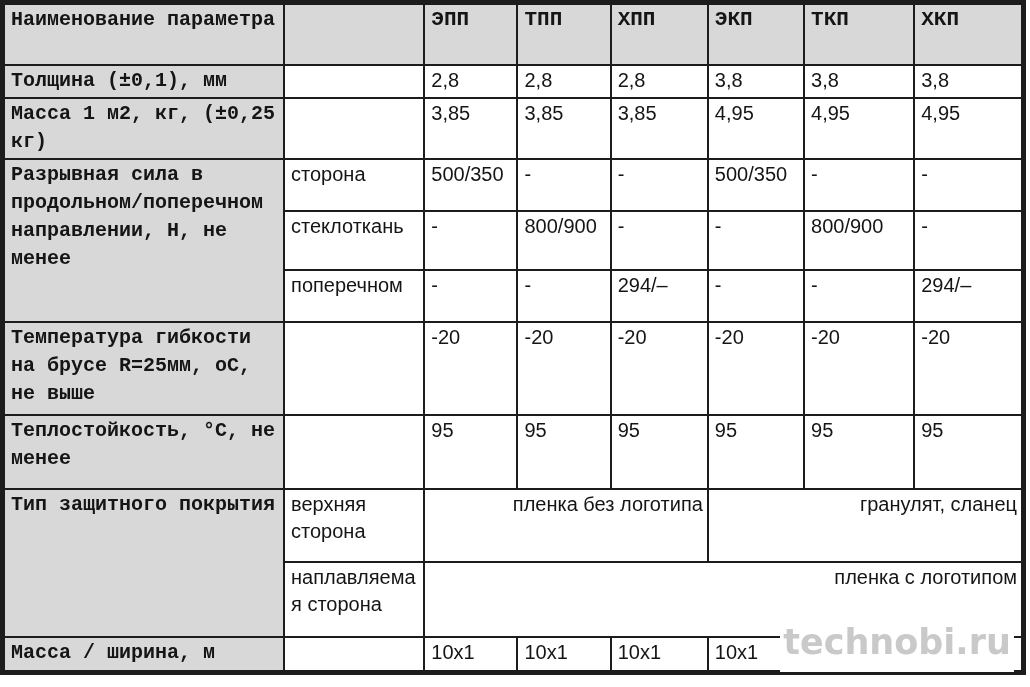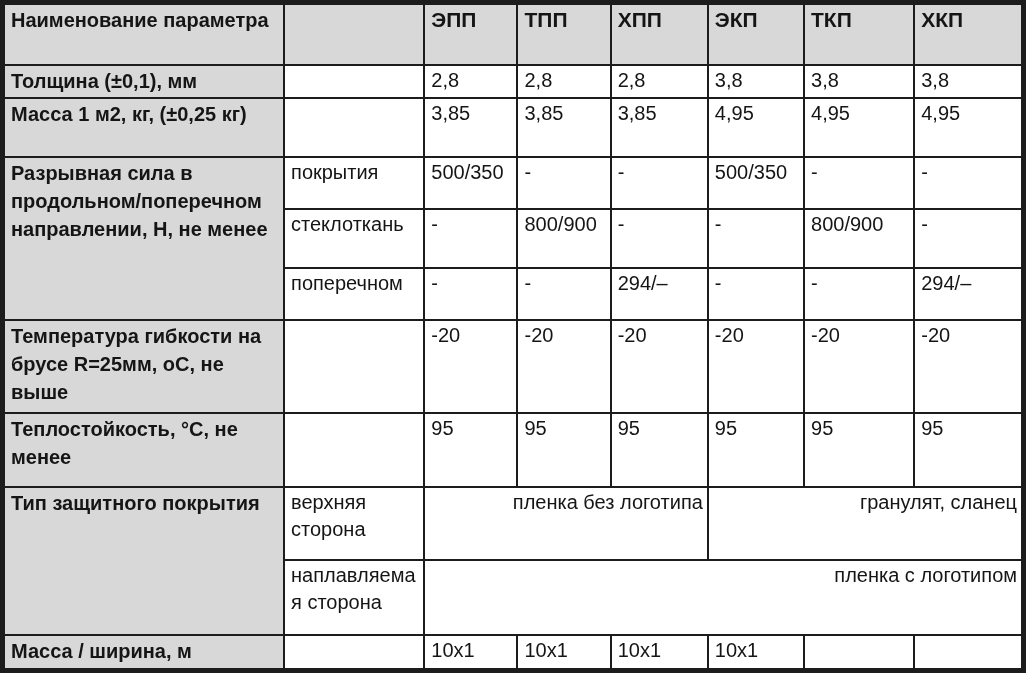--- a/index.html
+++ b/index.html
@@ -20,21 +20,21 @@
   }
   table.specs td{
     border:2px solid #1c1c1c;
     vertical-align:top;
     padding:1px 4px 2px 6px;
     overflow:hidden;
     color:#151515;
   }
   .gray{background:#d8d8d8;}
   .lbl{
-    font-family:Liberation Sans, sans-serif;
+    font-family:Liberation Mono, monospace;
     font-weight:bold;
     font-size:20px;
     line-height:28px;
     color:#141414;
   }
   .hdr{font-size:21px;line-height:27px;}
   .val{
     font-family:"Liberation Sans", sans-serif;
     font-weight:normal;
     font-size:20px;
@@ -106,21 +106,21 @@
         <td class="val">3,85</td>
         <td class="val">3,85</td>
         <td class="val">3,85</td>
         <td class="val">4,95</td>
         <td class="val">4,95</td>
         <td class="val">4,95</td>
       </tr>
 
       <tr class="h58">
         <td class="gray lbl" rowspan="3">Разрывная сила в продольном/поперечном направлении, Н, не менее</td>
-        <td class="val">покрытия</td>
+        <td class="val">сторона</td>
         <td class="val">500/350</td>
         <td class="val">-</td>
         <td class="val">-</td>
         <td class="val">500/350</td>
         <td class="val">-</td>
         <td class="val">-</td>
       </tr>
 
       <tr class="h59">
         <td class="val">стеклоткань</td>
@@ -183,14 +183,17 @@
         <td class="val">10х1</td>
         <td class="val">10х1</td>
         <td class="val">10х1</td>
         <td class="val"></td>
         <td class="val"></td>
       </tr>
 
     </tbody>
   </table>
 
+  <div class="watermark">
+    <span>technobi.ru</span>
+  </div>
 
 </div>
 
 </body></html>

